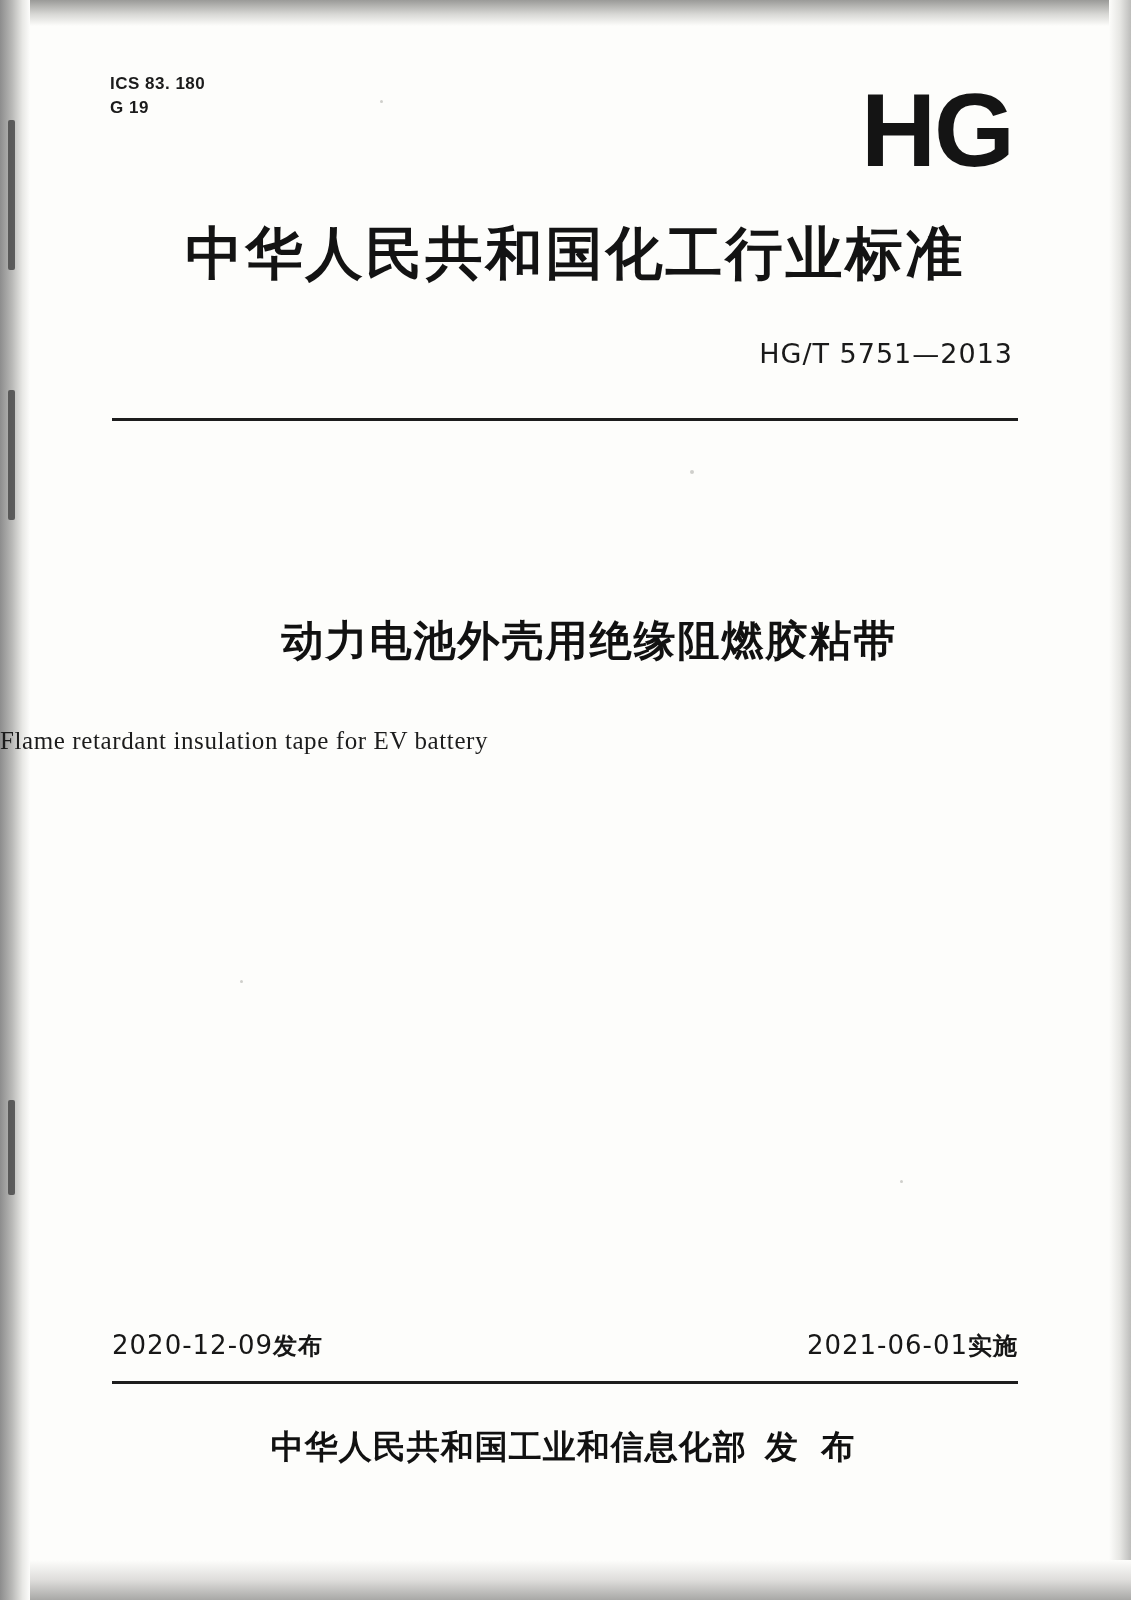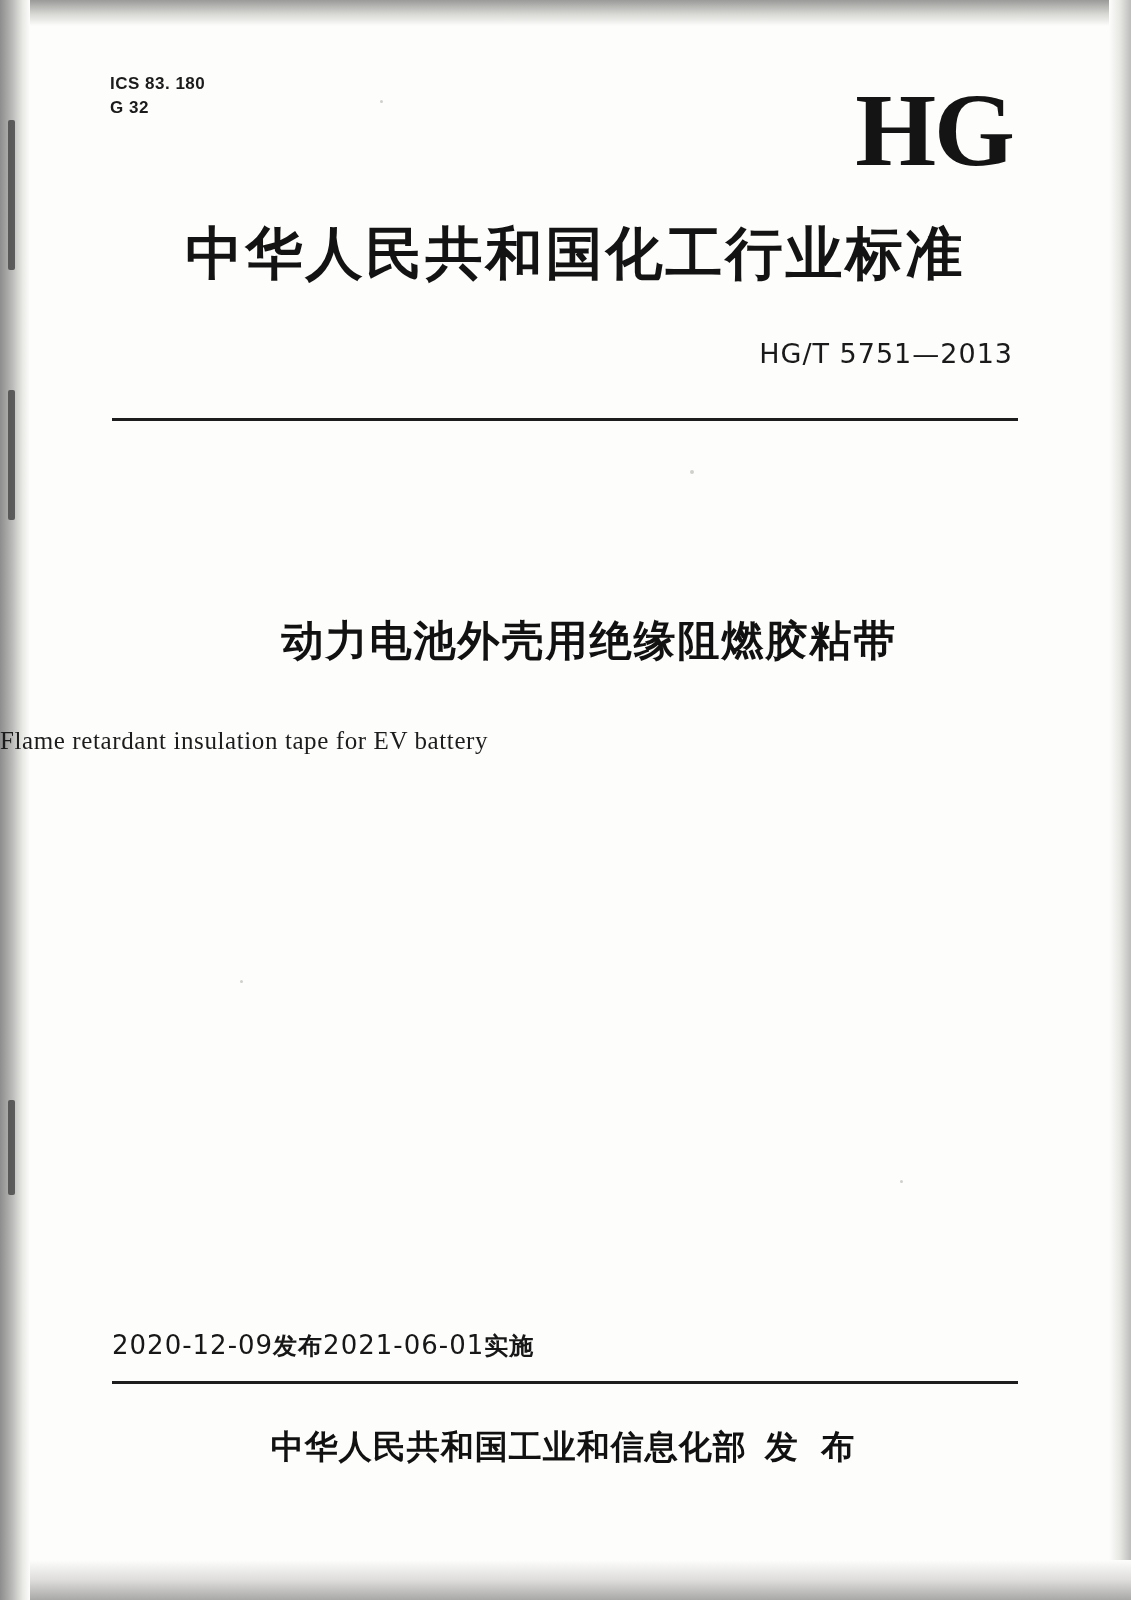--- a/index.html
+++ b/index.html
@@ -70,21 +70,21 @@
     font-weight: bold;
     font-size: 17px;
     color: #1b1b1b;
     line-height: 24px;
     letter-spacing: 0.5px;
   }
   .hg-logo {
     position: absolute;
     right: 118px;
     top: 78px;
-    font-family: Liberation Serif, serif;
+    font-family: Liberation Sans, sans-serif;
     font-weight: bold;
     font-size: 104px;
     line-height: 104px;
     color: #141414;
     letter-spacing: -2px;
   }
   .cn-standard-title {
     position: absolute;
     left: 0;
     right: 0;
@@ -137,21 +137,21 @@
     font-size: 25px;
     letter-spacing: 0.6px;
     color: #1c1c1c;
   }
   .dates-row {
     position: absolute;
     left: 112px;
     right: 113px;
     top: 1330px;
     display: flex;
-    justify-content: flex-start;
+    justify-content: space-between;
     align-items: flex-end;
     font-family: "DejaVu Sans", sans-serif;
     font-size: 26px;
     letter-spacing: 1px;
     color: #171717;
   }
   .dates-row .date-cn {
     font-family: "DejaVu Sans", sans-serif;
     font-size: 24px;
     font-weight: bold;
@@ -203,21 +203,21 @@
 
   <div class="speck" style="left:380px; top:100px; width:3px; height:3px;"></div>
   <div class="speck" style="left:690px; top:470px; width:4px; height:4px;"></div>
   <div class="speck" style="left:240px; top:980px; width:3px; height:3px;"></div>
   <div class="speck" style="left:900px; top:1180px; width:3px; height:3px;"></div>
 
   <div class="content">
 
     <div class="ics-block">
       <div>ICS 83. 180</div>
-      <div>G 32</div>
+      <div>G 19</div>
     </div>
 
     <div class="hg-logo">HG</div>
 
     <div class="cn-standard-title">中华人民共和国化工行业标准</div>
 
     <div class="std-number">HG/T 5751—2013</div>
 
     <div class="rule-top"></div>
 

